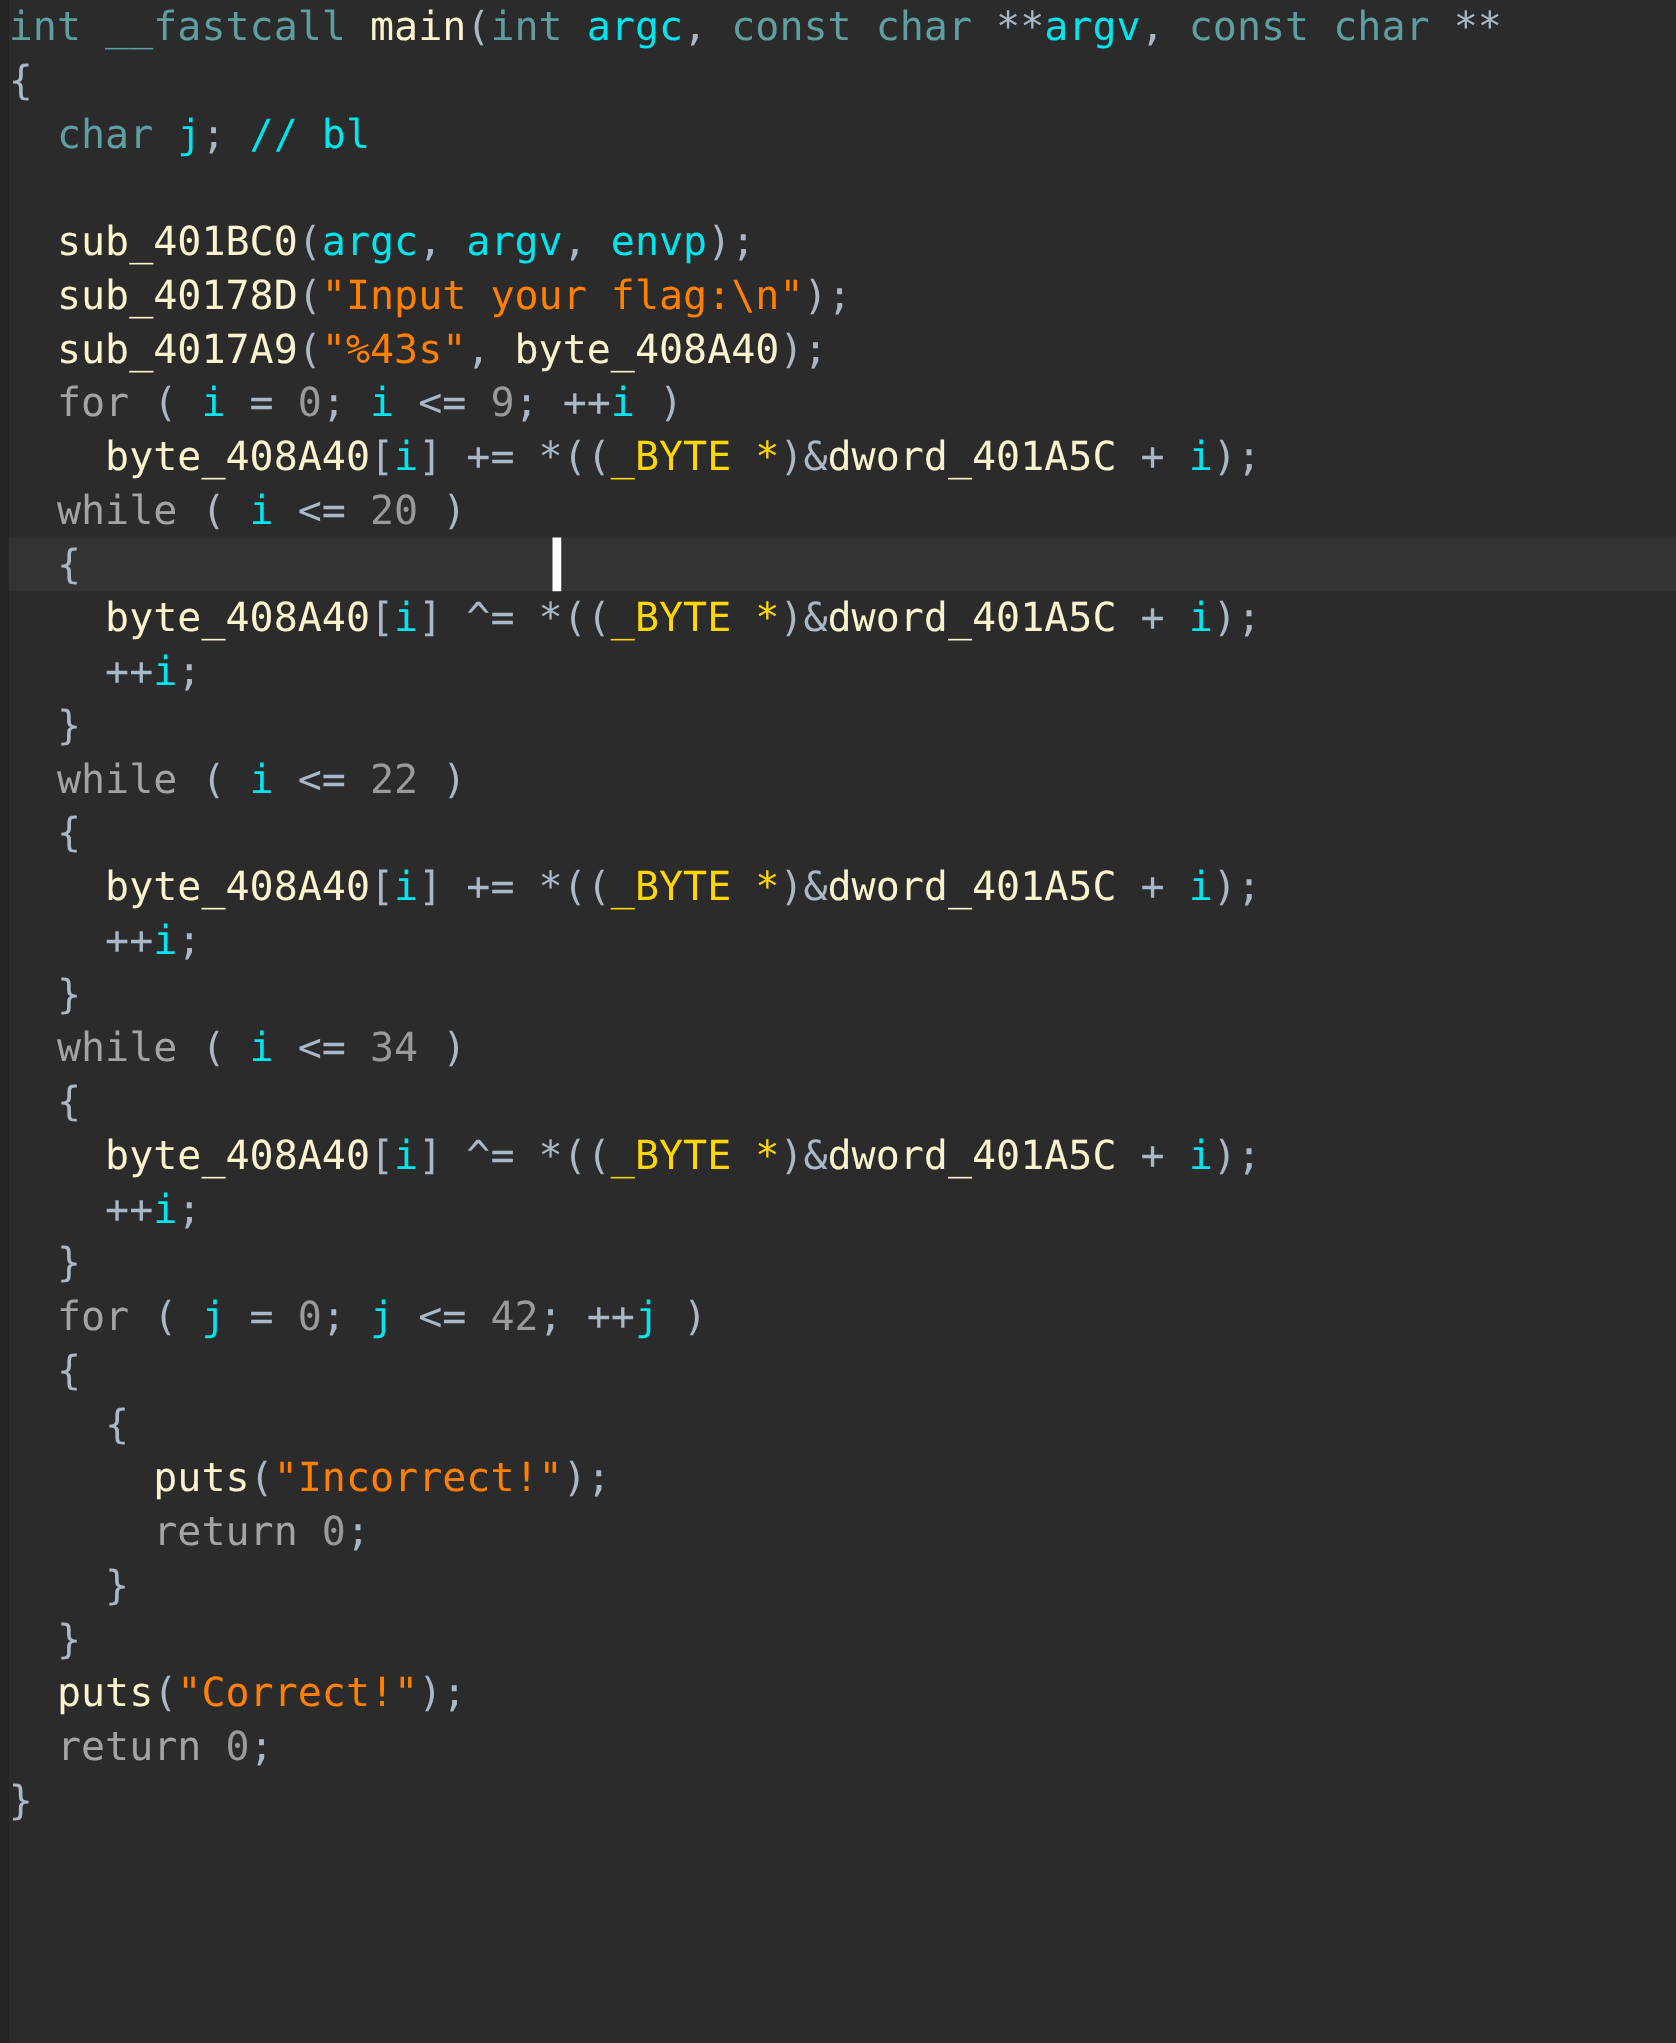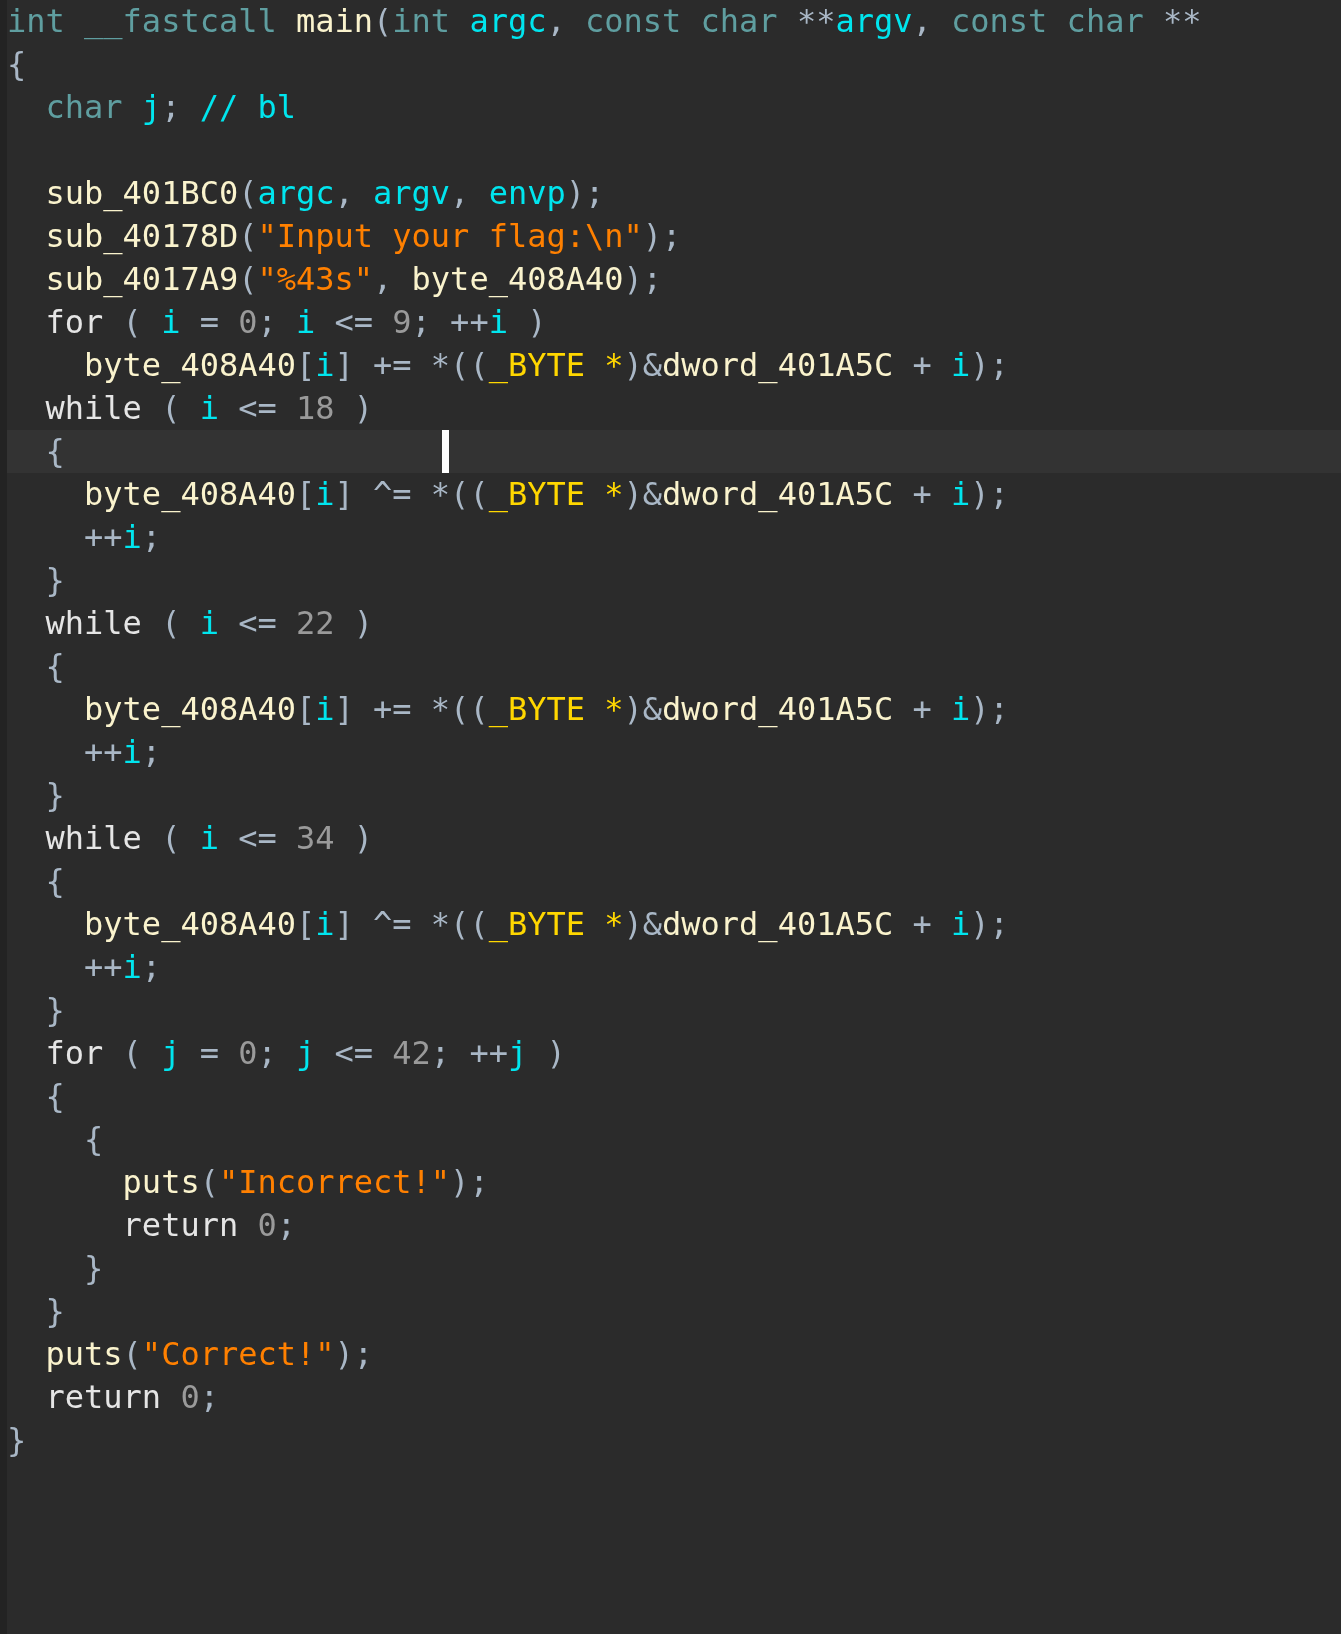--- a/index.html
+++ b/index.html
@@ -59,21 +59,21 @@
     position: absolute;
     left: 435px;
     top: 0px;
     width: 7px;
     height: 43px;
     background: #ffffff;
   }
 
   
   .t-type    { color: #5f9ea0; }   
-  .t-kw      { color: #e5e5e5; }   
+  .t-kw      { color: #a3a3a3; }   
   .t-punct   { color: #a9b7c6; }   
   .t-func    { color: #faf3cd; }   
   .t-var     { color: #00e5ee; }   
   .t-str     { color: #ff8000; }   
   .t-comment { color: #00e5ee; }   
   .t-num     { color: #9a9a9a; }   
   .t-macro   { color: #ffd700; }   
   .t-plain   { color: #b9b9b9; }
 </style>
 </head>
@@ -84,21 +84,21 @@
   <div id="code-area">
       <div class="code-line"><span class="t-type">int </span><span class="t-type">__fastcall </span><span class="t-func">main</span><span class="t-punct">(</span><span class="t-type">int </span><span class="t-var">argc</span><span class="t-punct">, </span><span class="t-type">const </span><span class="t-type">char </span><span class="t-punct">**</span><span class="t-var">argv</span><span class="t-punct">, </span><span class="t-type">const </span><span class="t-type">char </span><span class="t-punct">**</span></div>
       <div class="code-line"><span class="t-punct">{</span></div>
       <div class="code-line"><span class="t-plain">  </span><span class="t-type">char </span><span class="t-var">j</span><span class="t-punct">; </span><span class="t-comment">// bl</span></div>
       <div class="code-line"><span class="t-plain"></span></div>
       <div class="code-line"><span class="t-plain">  </span><span class="t-func">sub_401BC0</span><span class="t-punct">(</span><span class="t-var">argc</span><span class="t-punct">, </span><span class="t-var">argv</span><span class="t-punct">, </span><span class="t-var">envp</span><span class="t-punct">);</span></div>
       <div class="code-line"><span class="t-plain">  </span><span class="t-func">sub_40178D</span><span class="t-punct">(</span><span class="t-str">"Input your flag:\n"</span><span class="t-punct">);</span></div>
       <div class="code-line"><span class="t-plain">  </span><span class="t-func">sub_4017A9</span><span class="t-punct">(</span><span class="t-str">"%43s"</span><span class="t-punct">, </span><span class="t-func">byte_408A40</span><span class="t-punct">);</span></div>
       <div class="code-line"><span class="t-plain">  </span><span class="t-kw">for </span><span class="t-punct">( </span><span class="t-var">i</span><span class="t-punct"> = </span><span class="t-num">0</span><span class="t-punct">; </span><span class="t-var">i</span><span class="t-punct"> &lt;= </span><span class="t-num">9</span><span class="t-punct">; </span><span class="t-punct">++</span><span class="t-var">i</span><span class="t-punct"> )</span></div>
       <div class="code-line"><span class="t-plain">    </span><span class="t-func">byte_408A40</span><span class="t-punct">[</span><span class="t-var">i</span><span class="t-punct">] += *((</span><span class="t-macro">_BYTE</span><span class="t-macro"> *</span><span class="t-punct">)&amp;</span><span class="t-func">dword_401A5C</span><span class="t-punct"> + </span><span class="t-var">i</span><span class="t-punct">);</span></div>
-      <div class="code-line"><span class="t-plain">  </span><span class="t-kw">while </span><span class="t-punct">( </span><span class="t-var">i</span><span class="t-punct"> &lt;= </span><span class="t-num">18</span><span class="t-punct"> )</span></div>
+      <div class="code-line"><span class="t-plain">  </span><span class="t-kw">while </span><span class="t-punct">( </span><span class="t-var">i</span><span class="t-punct"> &lt;= </span><span class="t-num">20</span><span class="t-punct"> )</span></div>
       <div class="code-line current"><span class="t-plain">  </span><span class="t-punct">{</span><div id="text-cursor" style="left: 435px;"></div></div>
       <div class="code-line"><span class="t-plain">    </span><span class="t-func">byte_408A40</span><span class="t-punct">[</span><span class="t-var">i</span><span class="t-punct">] ^= *((</span><span class="t-macro">_BYTE</span><span class="t-macro"> *</span><span class="t-punct">)&amp;</span><span class="t-func">dword_401A5C</span><span class="t-punct"> + </span><span class="t-var">i</span><span class="t-punct">);</span></div>
       <div class="code-line"><span class="t-plain">    </span><span class="t-punct">++</span><span class="t-var">i</span><span class="t-punct">;</span></div>
       <div class="code-line"><span class="t-plain">  </span><span class="t-punct">}</span></div>
       <div class="code-line"><span class="t-plain">  </span><span class="t-kw">while </span><span class="t-punct">( </span><span class="t-var">i</span><span class="t-punct"> &lt;= </span><span class="t-num">22</span><span class="t-punct"> )</span></div>
       <div class="code-line"><span class="t-plain">  </span><span class="t-punct">{</span></div>
       <div class="code-line"><span class="t-plain">    </span><span class="t-func">byte_408A40</span><span class="t-punct">[</span><span class="t-var">i</span><span class="t-punct">] += *((</span><span class="t-macro">_BYTE</span><span class="t-macro"> *</span><span class="t-punct">)&amp;</span><span class="t-func">dword_401A5C</span><span class="t-punct"> + </span><span class="t-var">i</span><span class="t-punct">);</span></div>
       <div class="code-line"><span class="t-plain">    </span><span class="t-punct">++</span><span class="t-var">i</span><span class="t-punct">;</span></div>
       <div class="code-line"><span class="t-plain">  </span><span class="t-punct">}</span></div>
       <div class="code-line"><span class="t-plain">  </span><span class="t-kw">while </span><span class="t-punct">( </span><span class="t-var">i</span><span class="t-punct"> &lt;= </span><span class="t-num">34</span><span class="t-punct"> )</span></div>

